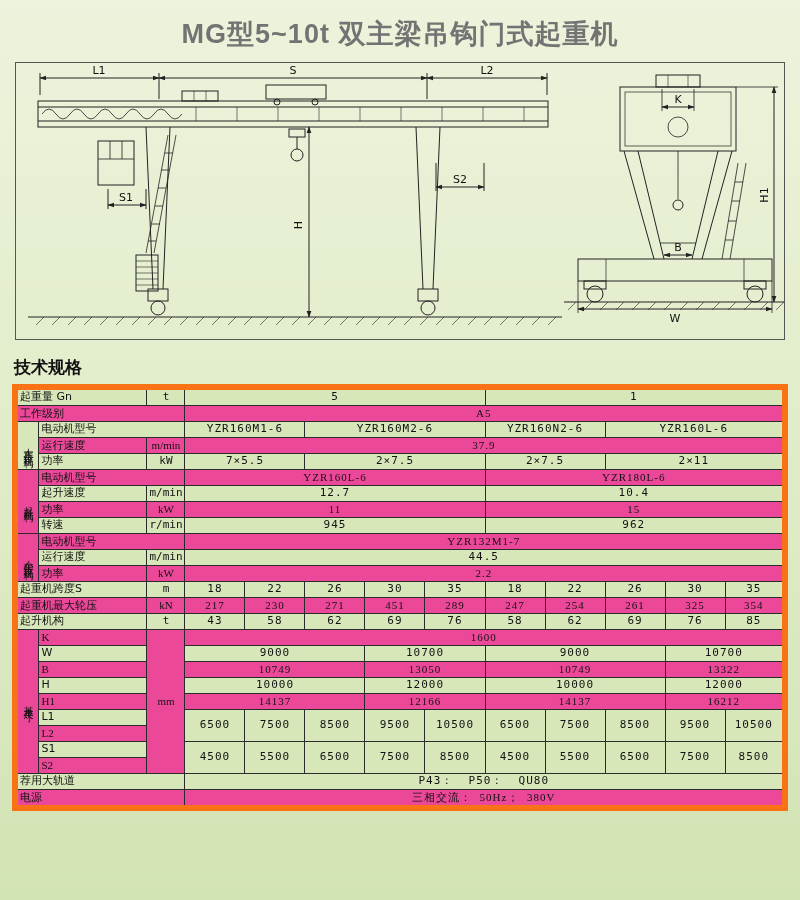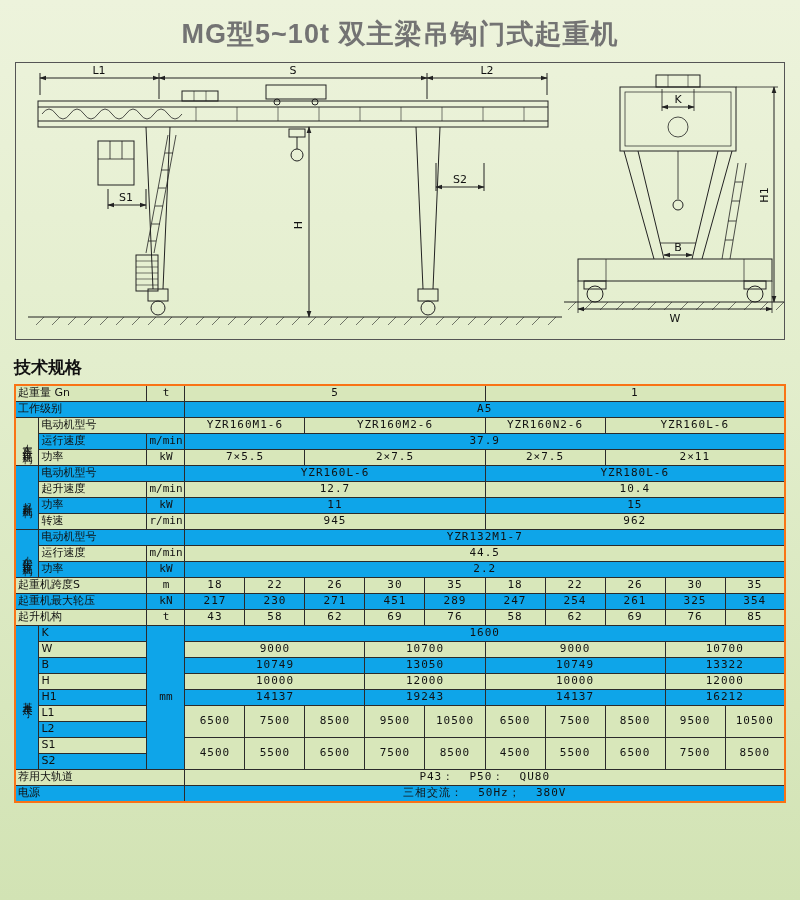--- a/index.html
+++ b/index.html
@@ -18,37 +18,37 @@
     width:770px;height:278px;margin:0 auto;
     border:1px solid #555;box-sizing:border-box;
   }
   .spec-heading{
     width:772px;margin:16px auto 5px auto;
     font-size:17px;font-weight:bold;
   }
   table.spec{
     width:772px;margin:0 auto 0 auto;
     border-collapse:collapse;table-layout:fixed;
-    border:2px solid #f97316;
+    border:6px solid #f97316;
     font-size:11px;
   }
   table.spec td{
     border:1px solid #2b2b2b;
     height:15px;padding:0 2px;line-height:1.15;
     overflow:hidden;white-space:pre;
   }
   td.l{text-align:left;padding-left:6px;font-family:"DejaVu Sans","Liberation Sans",sans-serif;}
   td.u{text-align:center;font-family:"DejaVu Sans Mono","Liberation Mono",monospace;}
   td.d{text-align:center;font-family:"DejaVu Sans Mono","Liberation Mono",monospace;letter-spacing:1px;}
   td.g{
     writing-mode:vertical-rl;text-orientation:upright;
     text-align:center;font-size:10px;letter-spacing:2px;padding:2px 0;
   }
   td.rowA{background:#d8e7ba;}
-  td.rowB{background:#0ea5e9;}
+  td.rowB{background:#ec4899;font-family:Liberation Serif, serif;}
   svg text{
     font-family:"DejaVu Sans","Liberation Sans",sans-serif;
     font-size:11px;fill:#111;
   }
 </style>
 </head>
 <body>
 
 <div class="title">MG型5~10t 双主梁吊钩门式起重机</div>
 
@@ -323,21 +323,21 @@
       <tr>
         <td class="l rowA">H</td>
         <td colspan="3" class="d rowA">10000</td>
         <td colspan="2" class="d rowA">12000</td>
         <td colspan="3" class="d rowA">10000</td>
         <td colspan="2" class="d rowA">12000</td>
       </tr>
       <tr>
         <td class="l rowB">H1</td>
         <td colspan="3" class="d rowB">14137</td>
-        <td colspan="2" class="d rowB">19243</td>
+        <td colspan="2" class="d rowB">12166</td>
         <td colspan="3" class="d rowB">14137</td>
         <td colspan="2" class="d rowB">16212</td>
       </tr>
       <tr>
         <td class="l rowA">L1</td>
         <td rowspan="2" class="d rowA">6500</td>
         <td rowspan="2" class="d rowA">7500</td>
         <td rowspan="2" class="d rowA">8500</td>
         <td rowspan="2" class="d rowA">9500</td>
         <td rowspan="2" class="d rowA">10500</td>

